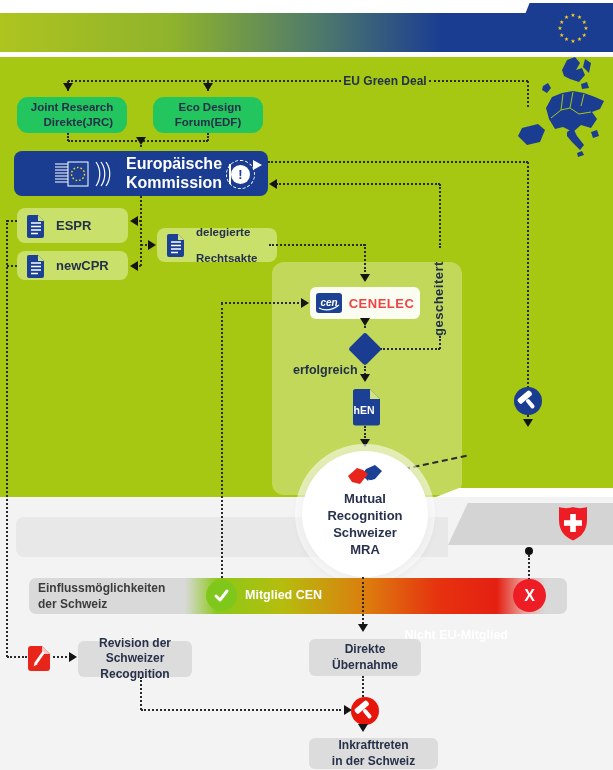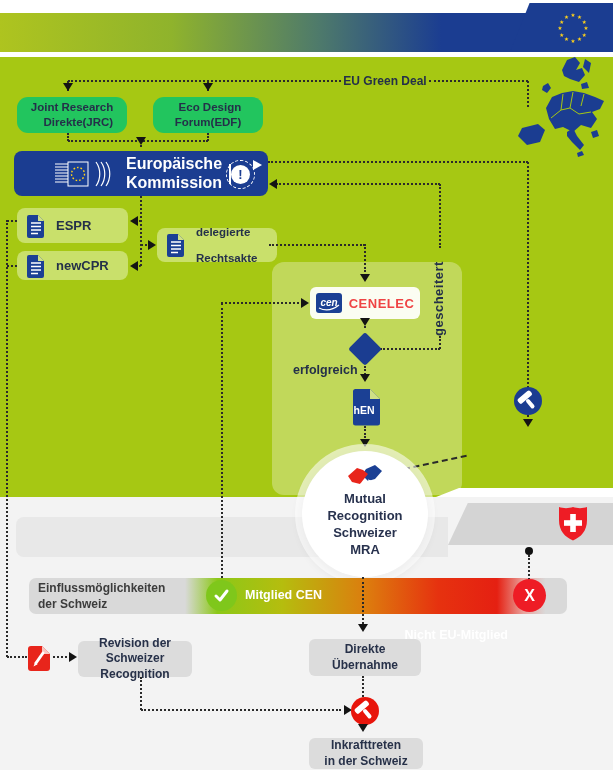--- a/index.html
+++ b/index.html
@@ -295,20 +295,20 @@
   <div class="circ" style="left:351px;top:697px;width:28px;height:28px;background:#e8150b;">
     <svg width="26" height="26" viewBox="0 0 26 26">
       <g transform="rotate(-40 13 13)" fill="#fff">
           <rect x="5" y="5" width="16" height="6" rx="2"></rect>
           <rect x="11" y="11" width="4" height="11" rx="2"></rect>
         </g>
     </svg>
   </div>
   <div class="dlv" style="left:362px;top:725px;height:3px;"></div>
   <div class="ah ahd" style="left:358px;top:724px;"></div>
-  <div class="graybox" style="left:309px;top:738px;width:114px;height:31px;">
+  <div class="graybox" style="left:309px;top:738px;width:129px;height:31px;">
     <div>
         <span style="display:block;">Inkrafttreten</span>
         <span style="display:block;">in der Schweiz</span>
       </div>
   </div>
 
 </div>
 
 </body></html>

